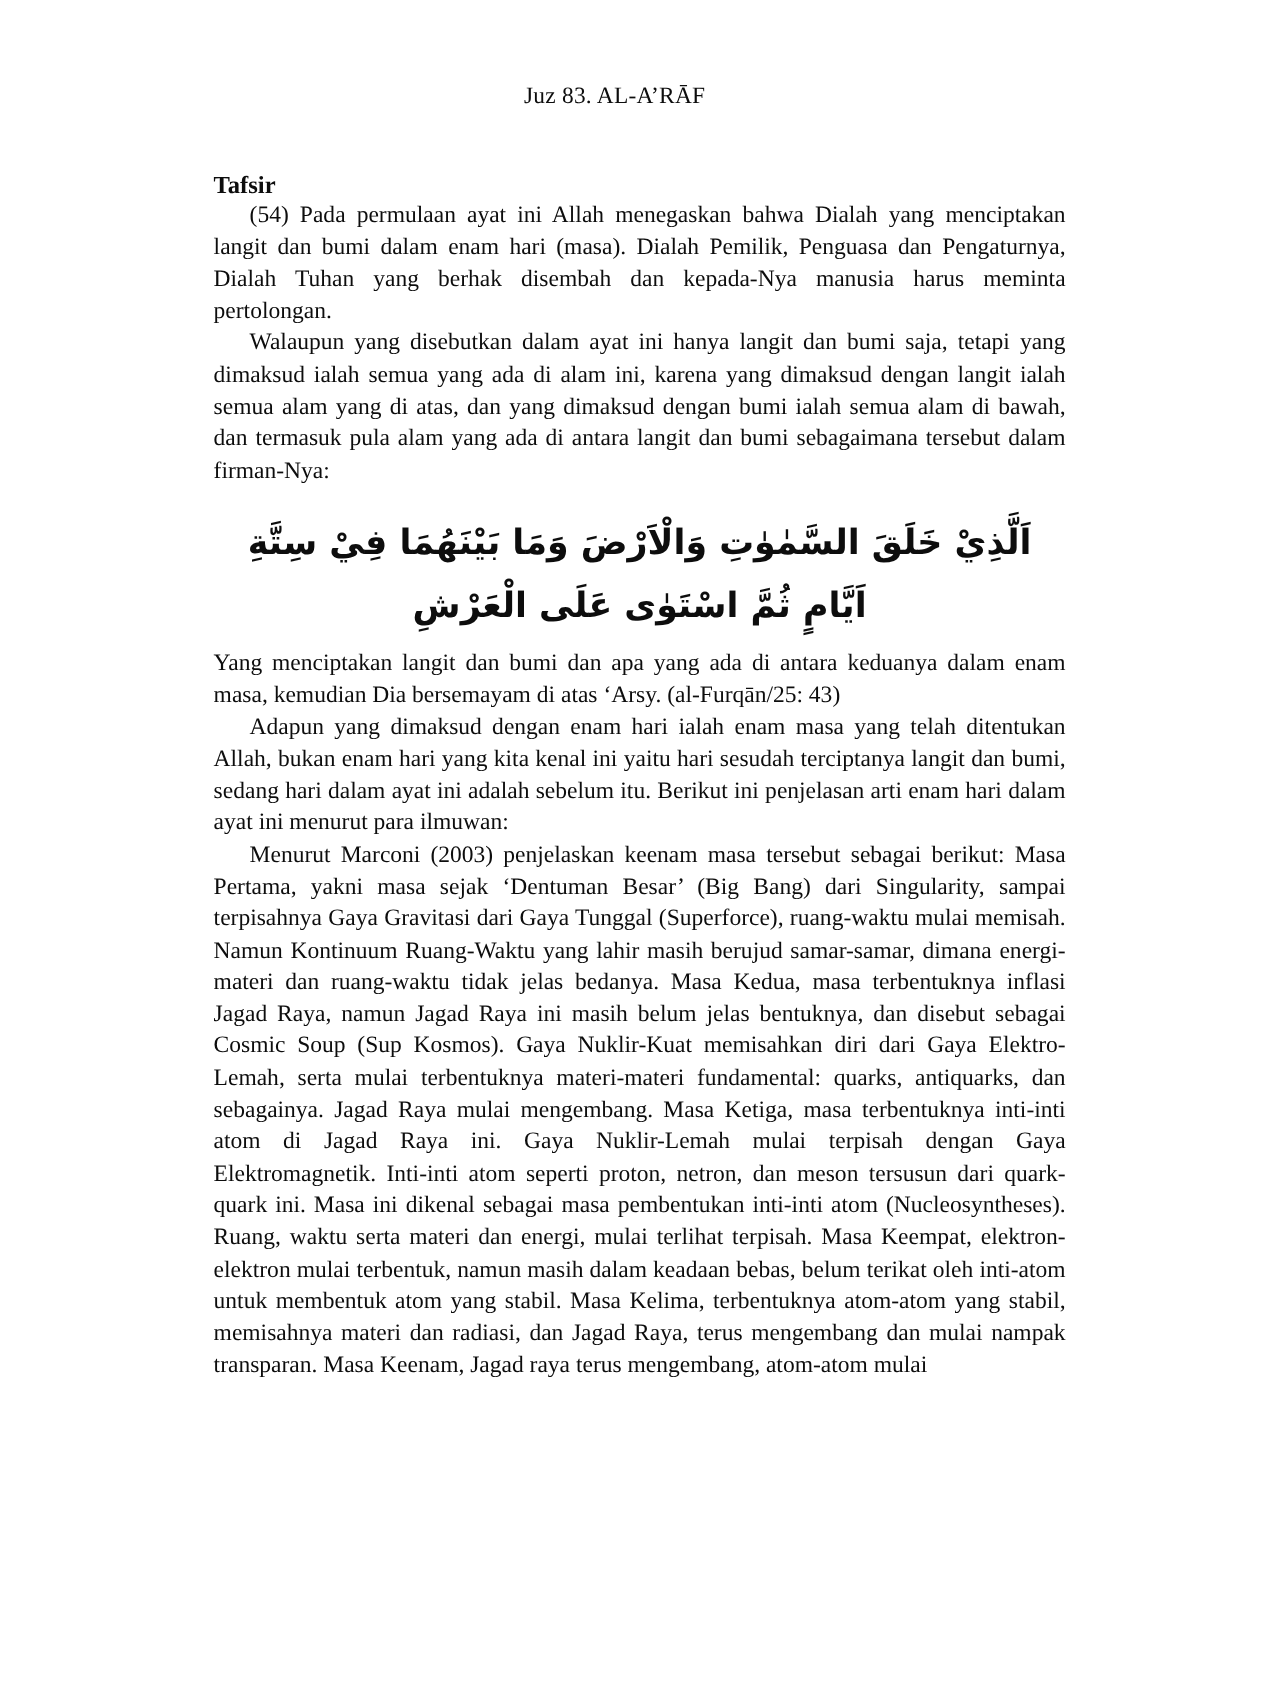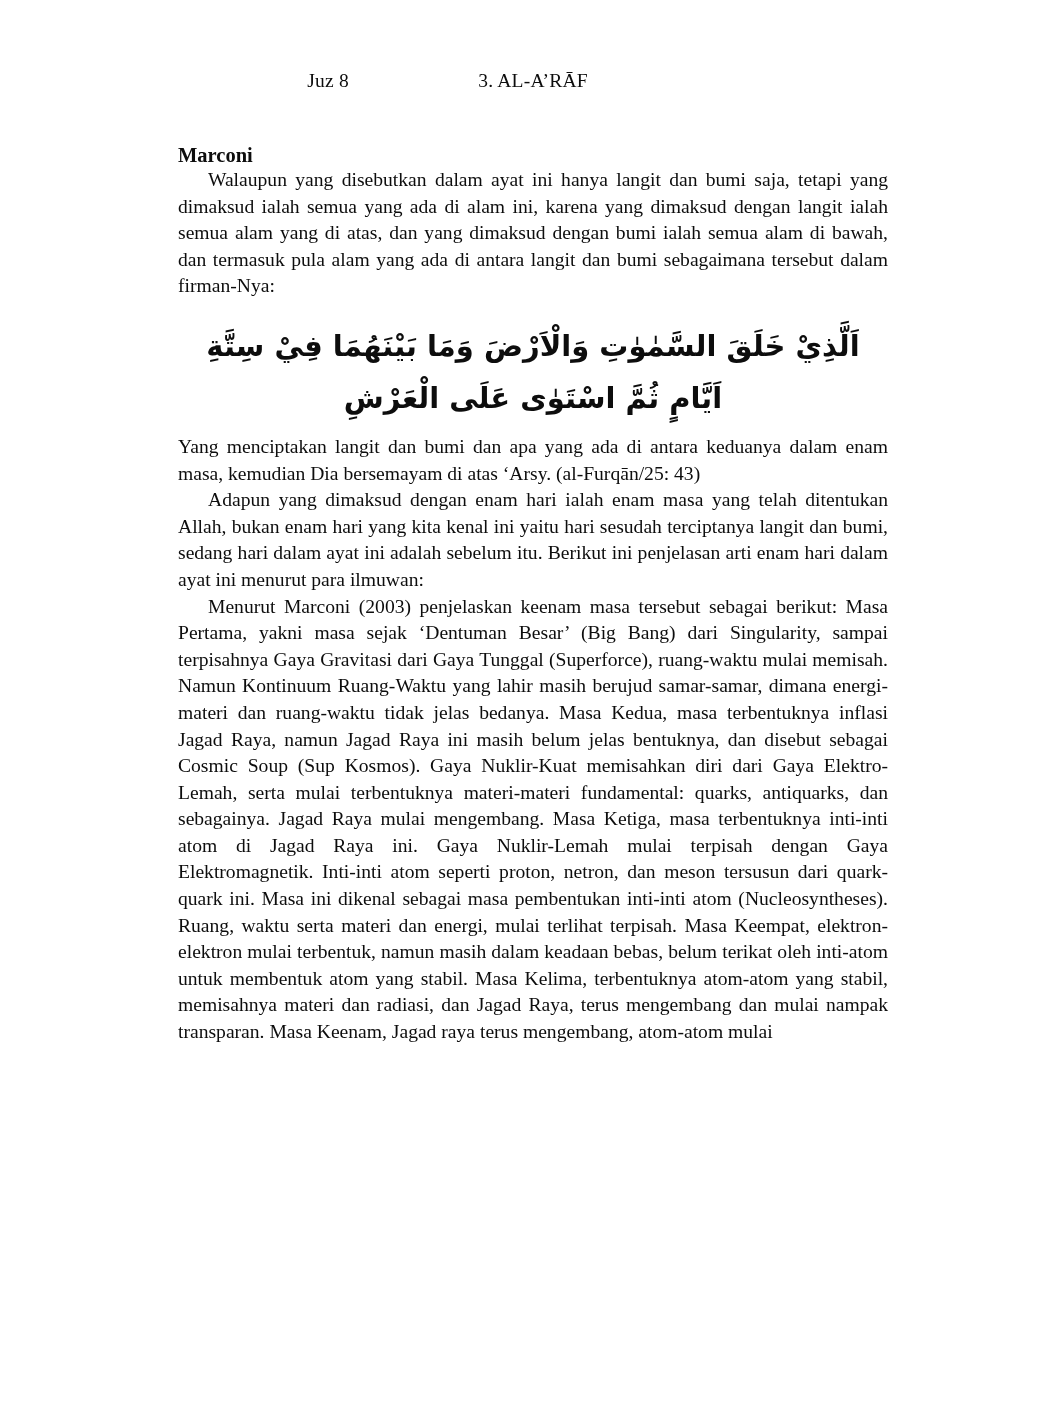--- a/index.html
+++ b/index.html
@@ -18,21 +18,21 @@
     height: 1417px;
     padding: 70px 175px 60px 178px;
   }
   .running-header {
     display: grid;
     grid-template-columns: 1fr auto 1fr;
     align-items: baseline;
     font-size: 19.5px;
     letter-spacing: 0.2px;
   }
-  .running-header .left  { text-align: center; }
+  .running-header .left  { text-align: right; }
   .running-header .center{ text-align: center; }
   .running-header .right { text-align: right; }
 
   .section-heading {
     margin-top: 52px;
     font-weight: bold;
     font-size: 20.5px;
   }
 
   p.body-text {
@@ -62,22 +62,23 @@
 </head>
 <body>
 
 <div class="page">
 
   <div class="running-header">
     <span class="left">Juz 8</span>
     <span class="center">3. AL-A’RĀF</span>
   </div>
 
-  <div class="section-heading">Marconi</div>
+  <div class="section-heading">Tafsir</div>
 
+  <p class="body-text sp-md">(54) Pada permulaan ayat ini Allah menegaskan bahwa Dialah yang menciptakan langit dan bumi dalam enam hari (masa). Dialah Pemilik, Penguasa dan Pengaturnya, Dialah Tuhan yang berhak disembah dan kepada-Nya manusia harus meminta pertolongan.</p>
 
   <p class="body-text sp-lg">Walaupun yang disebutkan dalam ayat ini hanya langit dan bumi saja, tetapi yang dimaksud ialah semua yang ada di alam ini, karena yang dimaksud dengan langit ialah semua alam yang di atas, dan yang dimaksud dengan bumi ialah semua alam di bawah, dan termasuk pula alam yang ada di antara langit dan bumi sebagaimana tersebut dalam firman-Nya:</p>
 
   <div class="arabic-verse">اَلَّذِيْ خَلَقَ السَّمٰوٰتِ وَالْاَرْضَ وَمَا بَيْنَهُمَا فِيْ سِتَّةِ اَيَّامٍ ثُمَّ اسْتَوٰى عَلَى الْعَرْشِ</div>
 
   <p class="body-text no-indent"><span class="italic">Yang menciptakan langit dan bumi dan apa yang ada di antara keduanya dalam enam masa, kemudian Dia bersemayam di atas ‘Arsy.</span><span> (al-Furqān/25: 43)</span></p>
 
   <p class="body-text sp-sm">Adapun yang dimaksud dengan enam hari ialah enam masa yang telah ditentukan Allah, bukan enam hari yang kita kenal ini yaitu hari sesudah terciptanya langit dan bumi, sedang hari dalam ayat ini adalah sebelum itu. Berikut ini penjelasan arti enam hari dalam ayat ini menurut para ilmuwan:</p>
 
   <p class="body-text sp-lg"><span>Menurut Marconi (2003) penjelaskan keenam masa tersebut sebagai berikut: Masa Pertama, yakni masa sejak ‘Dentuman Besar’ (Big Bang) dari Singularity, sampai terpisahnya Gaya Gravitasi dari Gaya Tunggal (</span><span class="italic">Superforce</span><span>), ruang-waktu mulai memisah. Namun Kontinuum Ruang-Waktu yang lahir masih berujud samar-samar, dimana energi-materi dan ruang-waktu tidak jelas bedanya. Masa Kedua, masa terbentuknya inflasi Jagad Raya, namun Jagad Raya ini masih belum jelas bentuknya, dan disebut sebagai </span><span class="italic">Cosmic Soup</span><span> (Sup Kosmos). Gaya Nuklir-Kuat memisahkan diri dari Gaya Elektro-Lemah, serta mulai terbentuknya materi-materi fundamental: quarks, antiquarks, dan sebagainya. Jagad Raya mulai mengembang. Masa Ketiga, masa terbentuknya inti-inti atom di Jagad Raya ini. Gaya Nuklir-Lemah mulai terpisah dengan Gaya Elektromagnetik. Inti-inti atom seperti proton, netron, dan meson tersusun dari quark-quark ini. Masa ini dikenal sebagai masa pembentukan inti-inti atom (</span><span class="italic">Nucleosyntheses</span><span>). Ruang, waktu serta materi dan energi, mulai terlihat terpisah. Masa Keempat, elektron-elektron mulai terbentuk, namun masih dalam keadaan bebas, belum terikat oleh inti-atom untuk membentuk atom yang stabil. Masa Kelima, terbentuknya atom-atom yang stabil, memisahnya materi dan radiasi, dan Jagad Raya, terus mengembang dan mulai nampak transparan. Masa Keenam, Jagad raya terus mengembang, atom-atom mulai</span></p>

